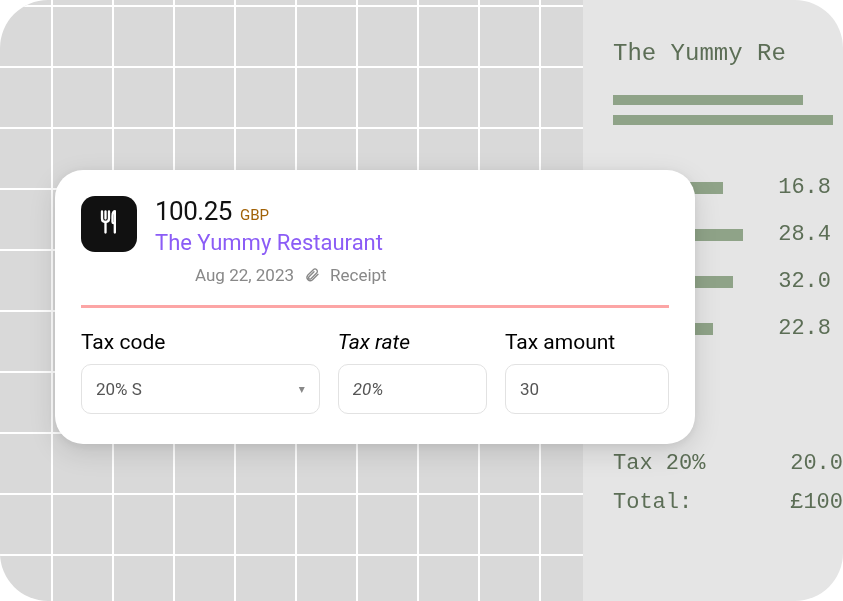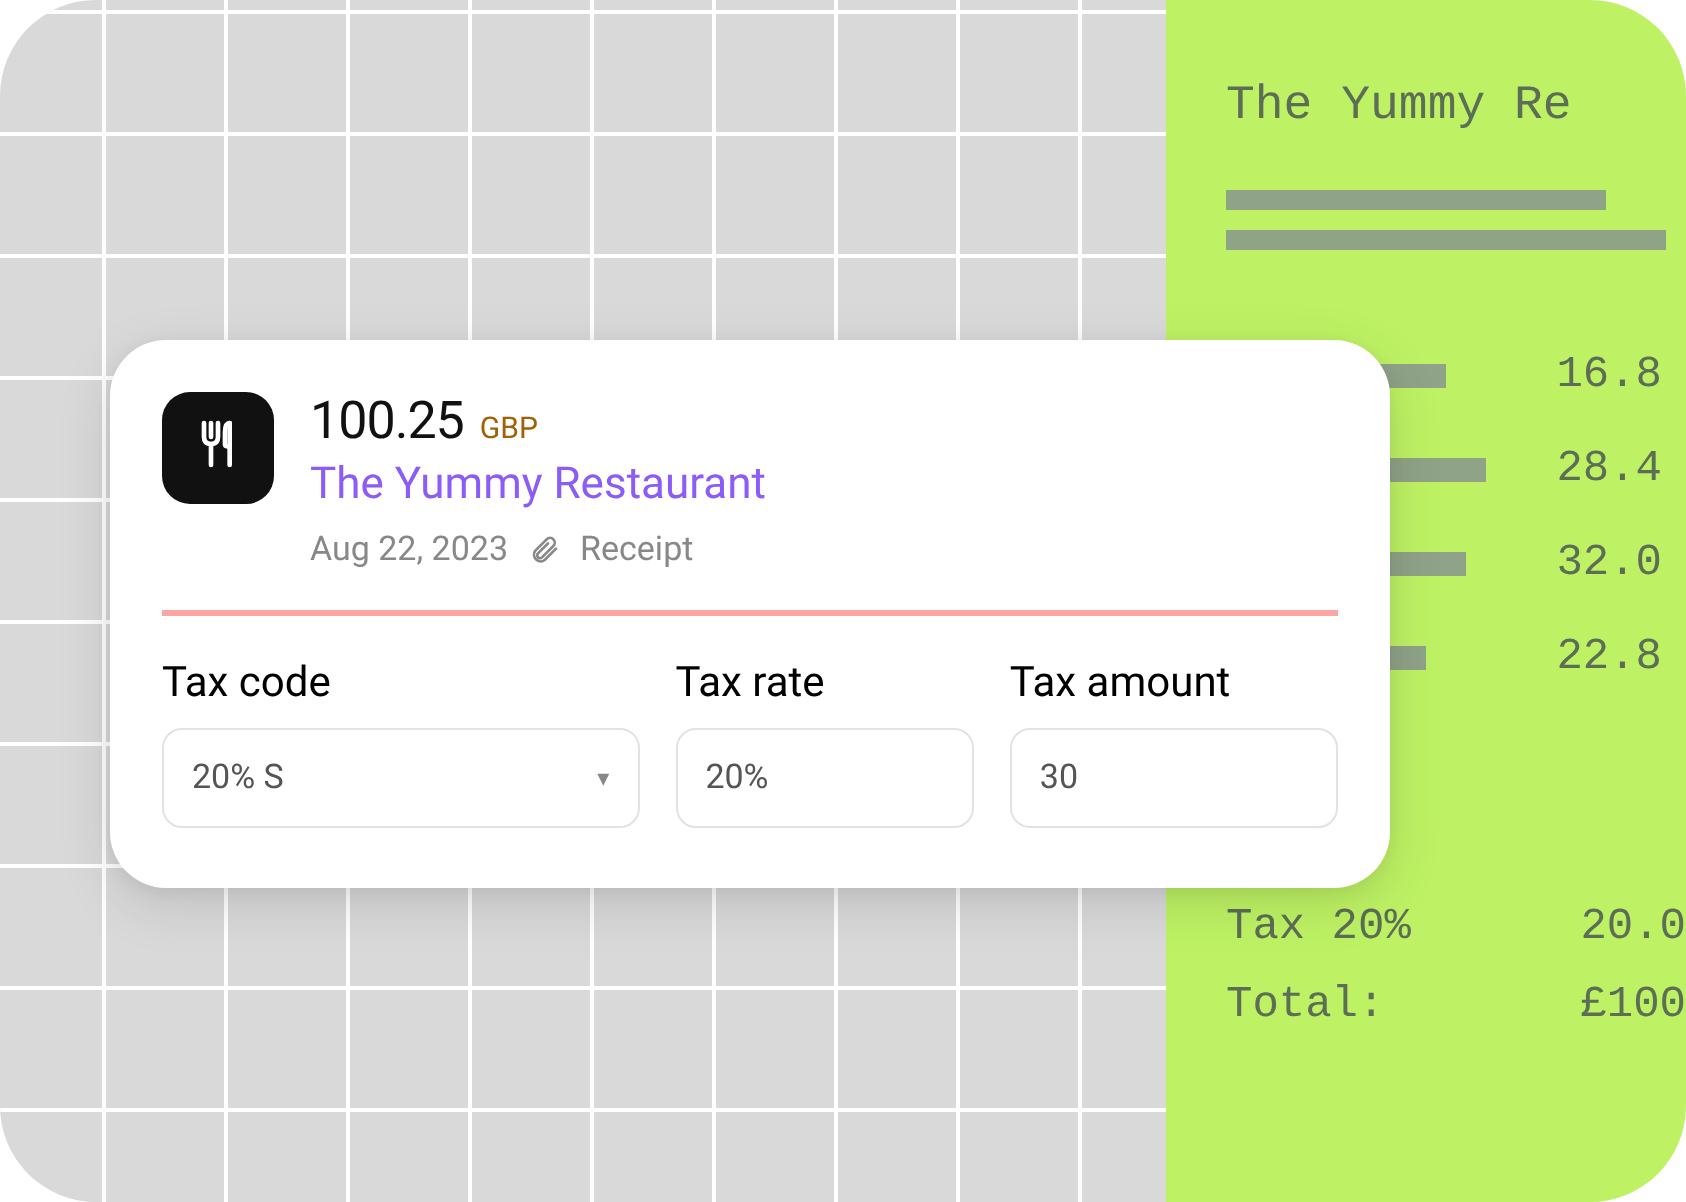--- a/index.html
+++ b/index.html
@@ -26,21 +26,21 @@
       background-image:
         linear-gradient(to right, #fff 2px, transparent 2px),
         linear-gradient(to bottom, #fff 2px, transparent 2px);
       background-size: 61px 61px;
       background-position: -10px 5px;
     }
     .receipt-bg {
       position: absolute;
       top: 0; right: 0;
       width: 260px; height: 601px;
-      background: #bef264;
+      background: #e5e5e5;
       padding: 40px 0 0 30px;
       font-family: ui-monospace, 'Courier New', monospace;
       color: #5c6e56;
     }
     .receipt-title {
       font-size: 24px;
       color: #5c6e56;
       margin-bottom: 28px;
       white-space: nowrap;
     }
@@ -105,27 +105,27 @@
       align-items: center;
       justify-content: center;
       flex-shrink: 0;
     }
     .logo svg { width: 28px; height: 28px; }
     .card-head-text { flex: 1; }
     .amount-line { display: flex; align-items: baseline; gap: 8px; }
     .amount { font-size: 26px; font-weight: 400; color: #111; letter-spacing: -0.5px; }
     .currency { font-size: 15px; color: #a16207; }
     .merchant { font-size: 22px; color: #8b5cf6; margin-top: 4px; }
-    .meta-line { display: flex; align-items: center; gap: 10px; margin-top: 10px; color: #888; font-size: 17px; }
+    .meta-line { display: flex; align-items: center; gap: 10px; margin-top: 10px; color: #888; font-size: 17px; margin-left: 40px; }
     .attach-icon { display: inline-flex; align-items: center; }
     .attach-icon svg { width: 16px; height: 16px; }
     .form-row { display: flex; gap: 18px; }
     .field { display: flex; flex-direction: column; gap: 10px; }
     .field.code { flex: 1.6; }
-    .field.rate { flex: 1; }
+    .field.rate { flex: 1; font-style: italic; }
     .field.amt { flex: 1.1; }
     .label { font-size: 21px; color: #000000; }
     .input, .select {
       height: 50px;
       border: 1px solid #e2e2e2;
       border-radius: 10px;
       padding: 0 14px;
       font-size: 17px;
       color: #555;
       background: #fff;

